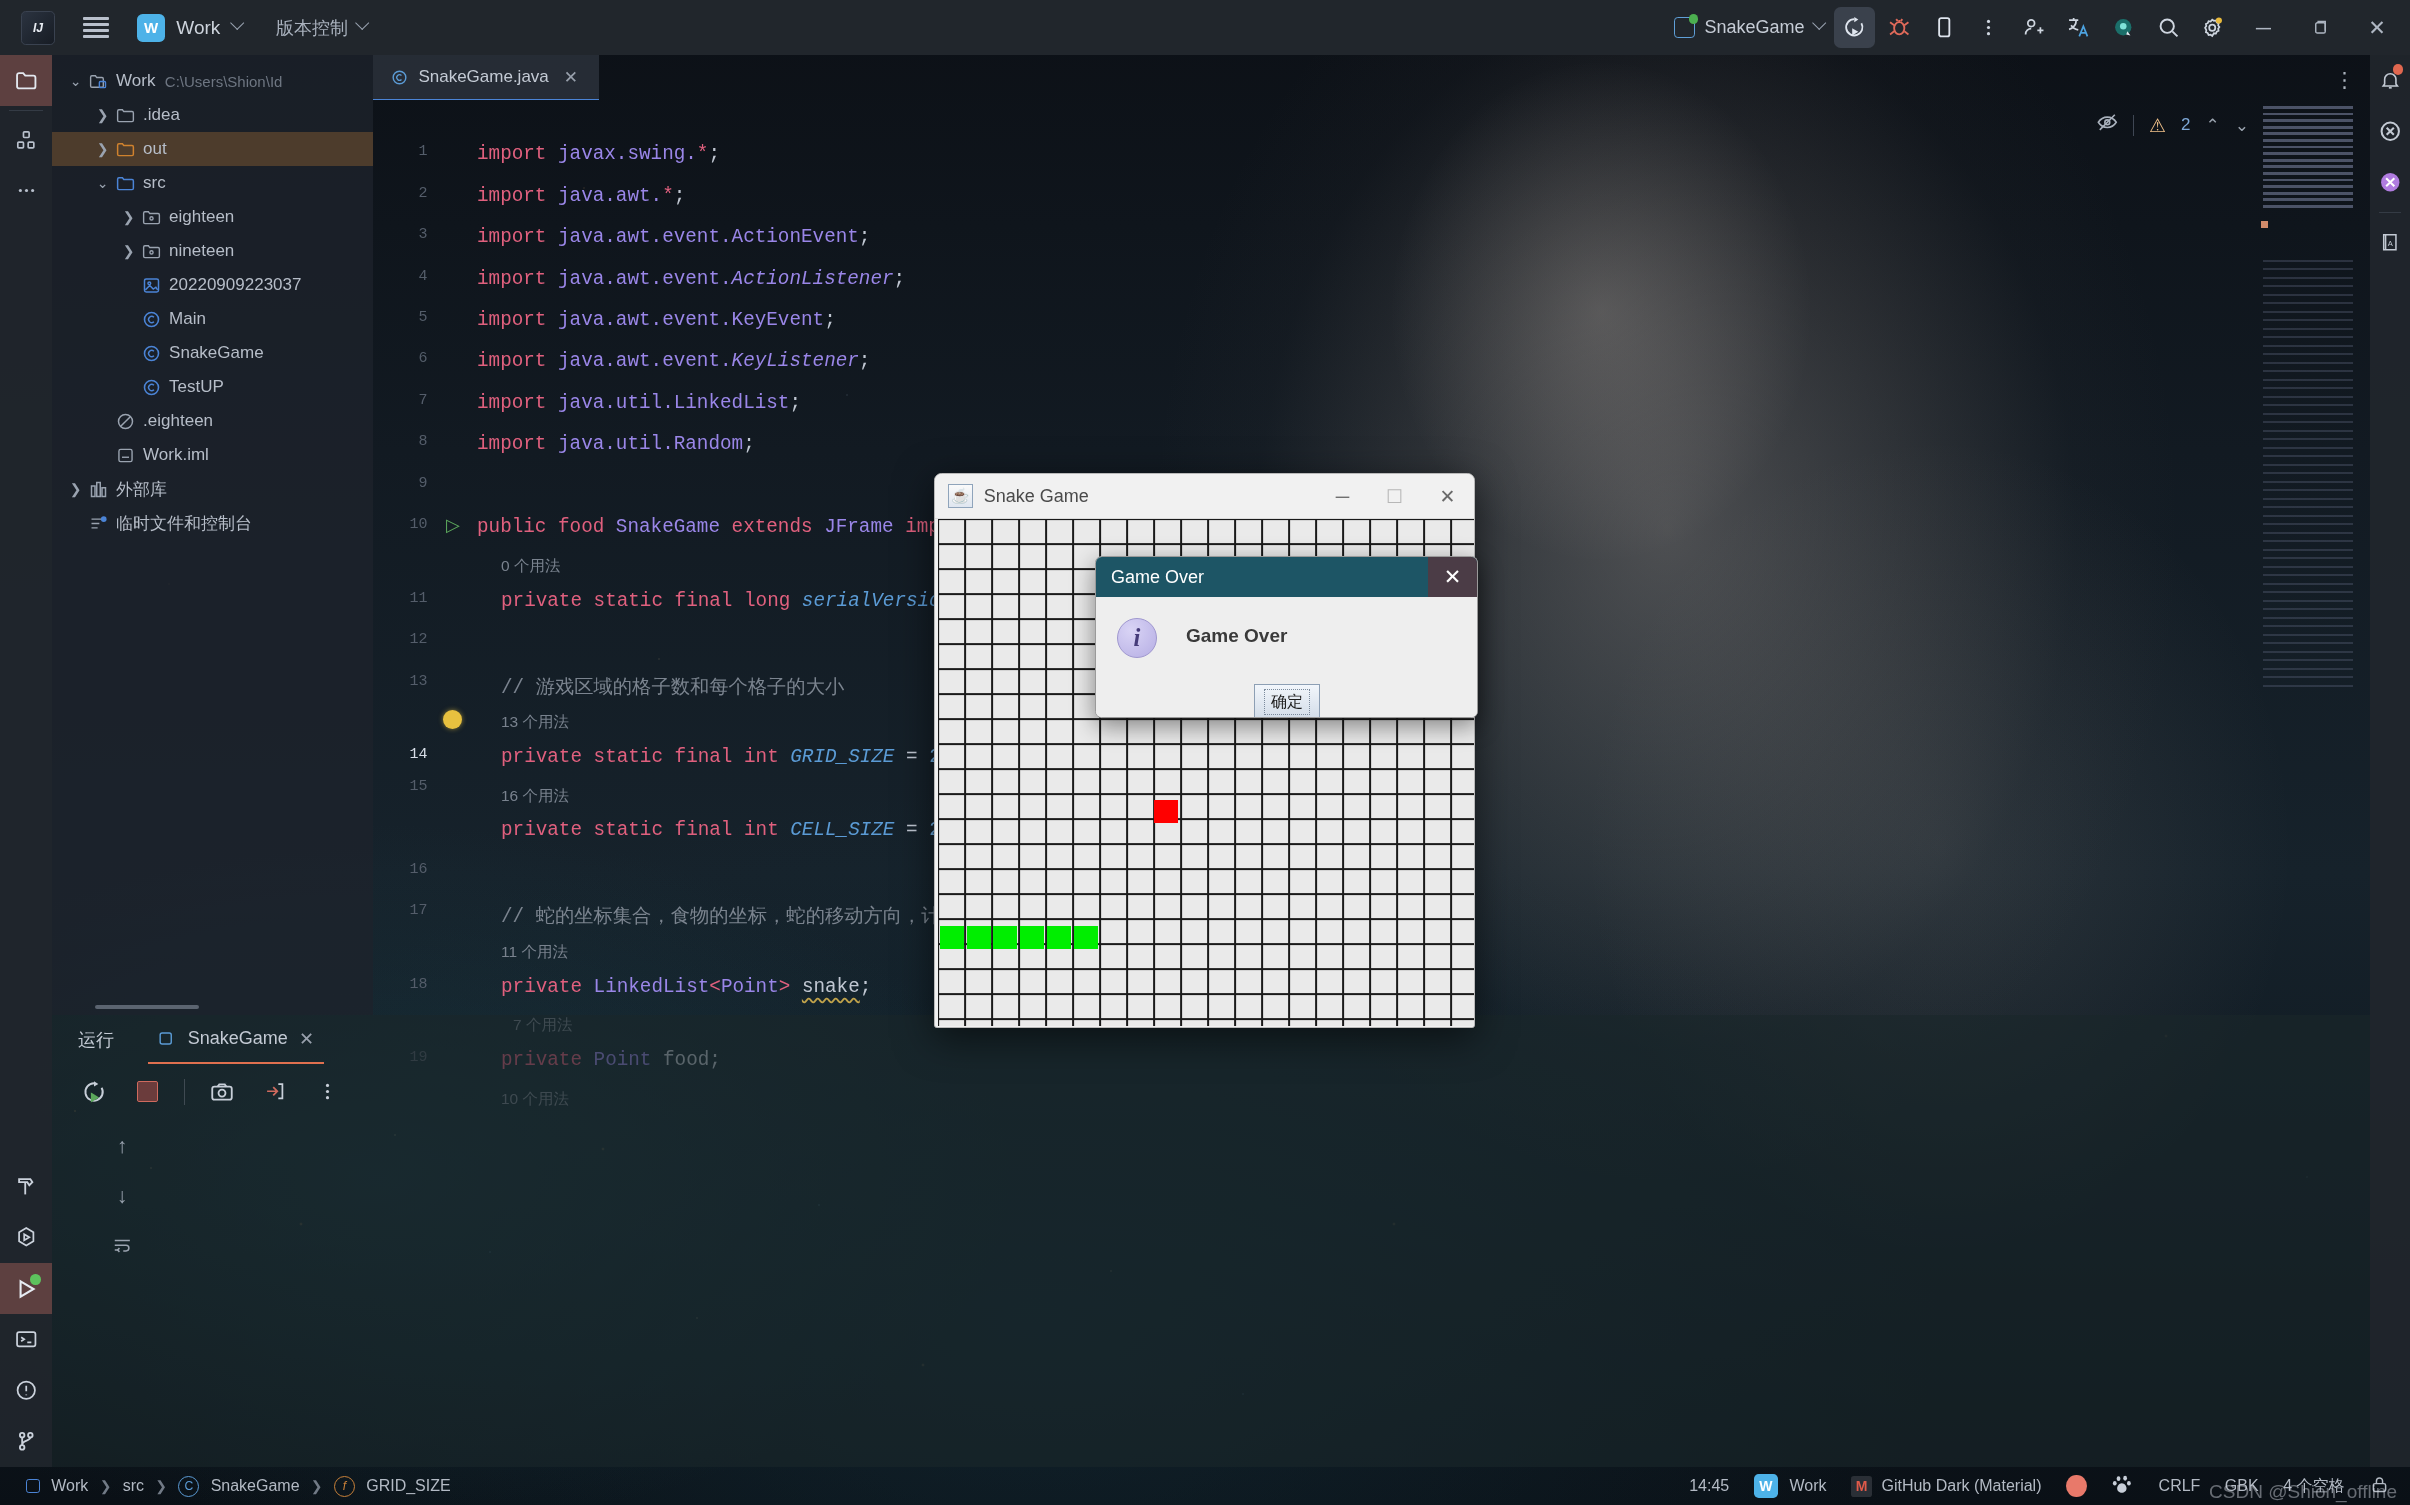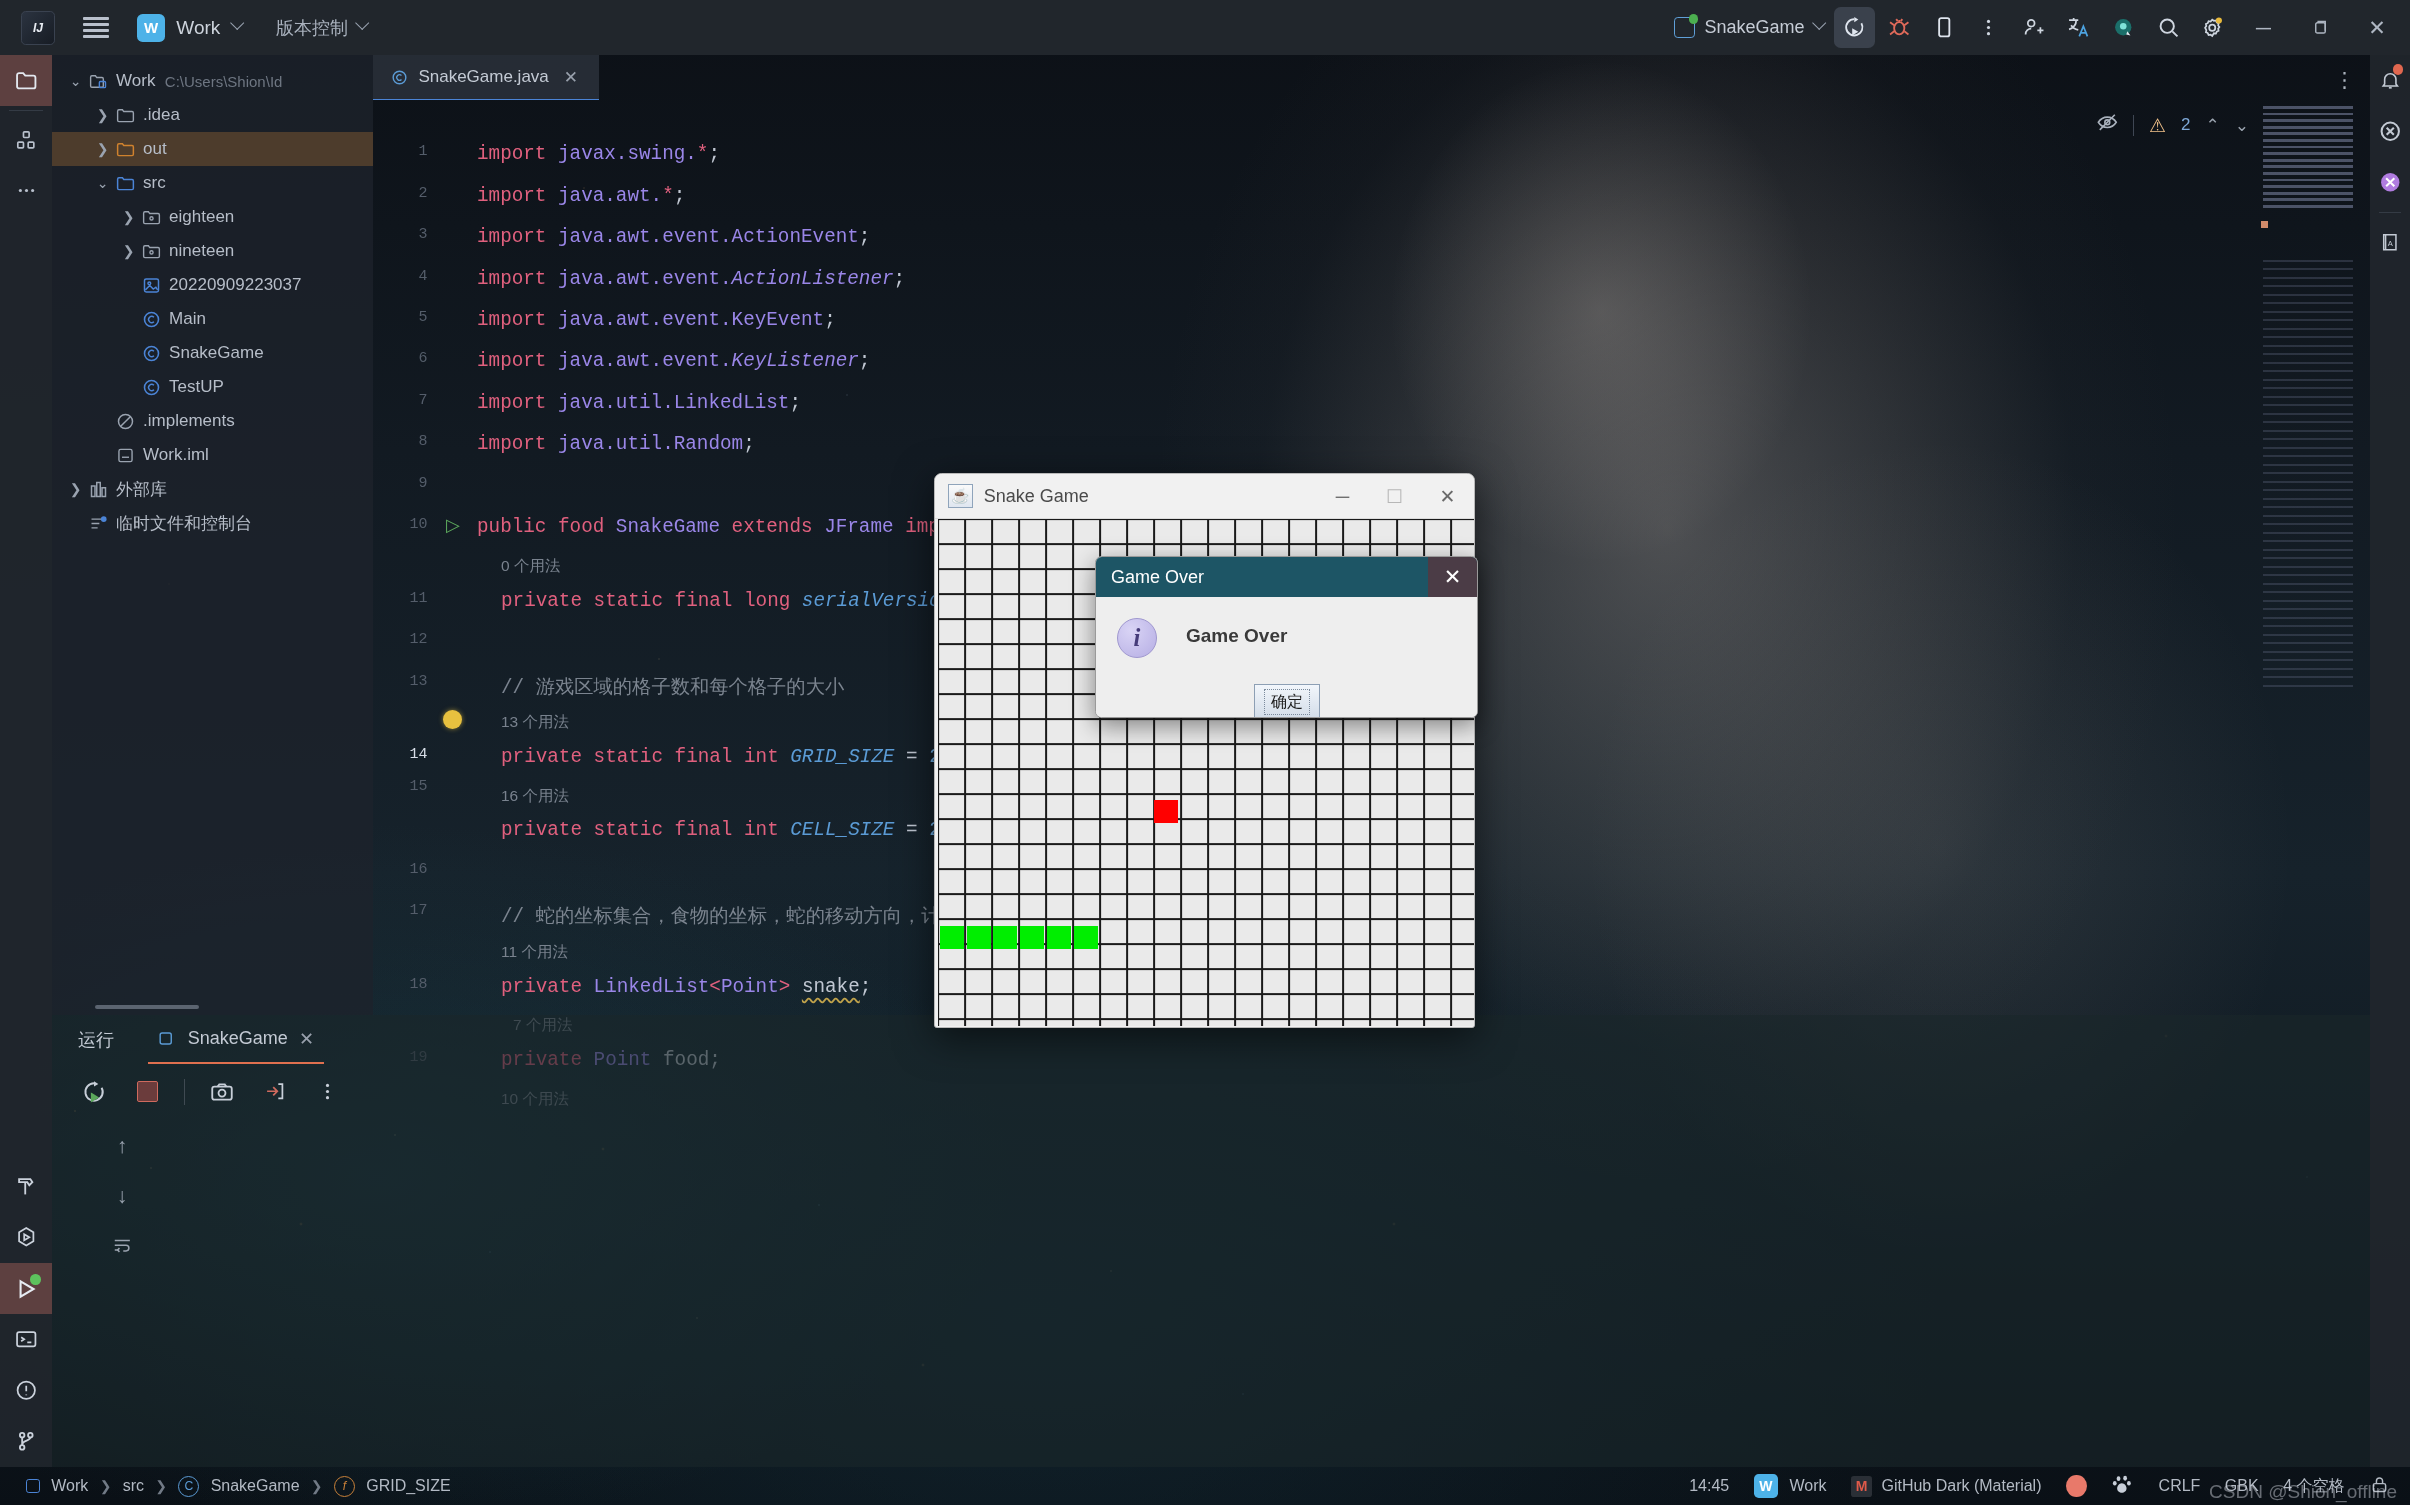--- a/index.html
+++ b/index.html
@@ -476,21 +476,21 @@
           <span>TestUP</span>
         </div>
         <div class="trow" style="padding-left: 40px;">
           <span class="tarrow"></span>
           <span class="ticon">
             <svg width="21" height="21" viewBox="0 0 24 24" fill="none" stroke="#9aa3b0" stroke-width="1.7">
               <circle cx="12" cy="12" r="8"></circle>
               <path d="M6.5 17.5l11-11"></path>
             </svg>
           </span>
-          <span>.implements</span>
+          <span>.eighteen</span>
         </div>
         <div class="trow" style="padding-left: 40px;">
           <span class="tarrow"></span>
           <span class="ticon">
             <svg width="21" height="21" viewBox="0 0 24 24" fill="none" stroke="#9aa3b0" stroke-width="1.6">
               <rect x="4.5" y="5" width="15" height="14" rx="2"></rect>
               <path d="M8 14h8"></path>
             </svg>
           </span>
           <span>Work.iml</span>

